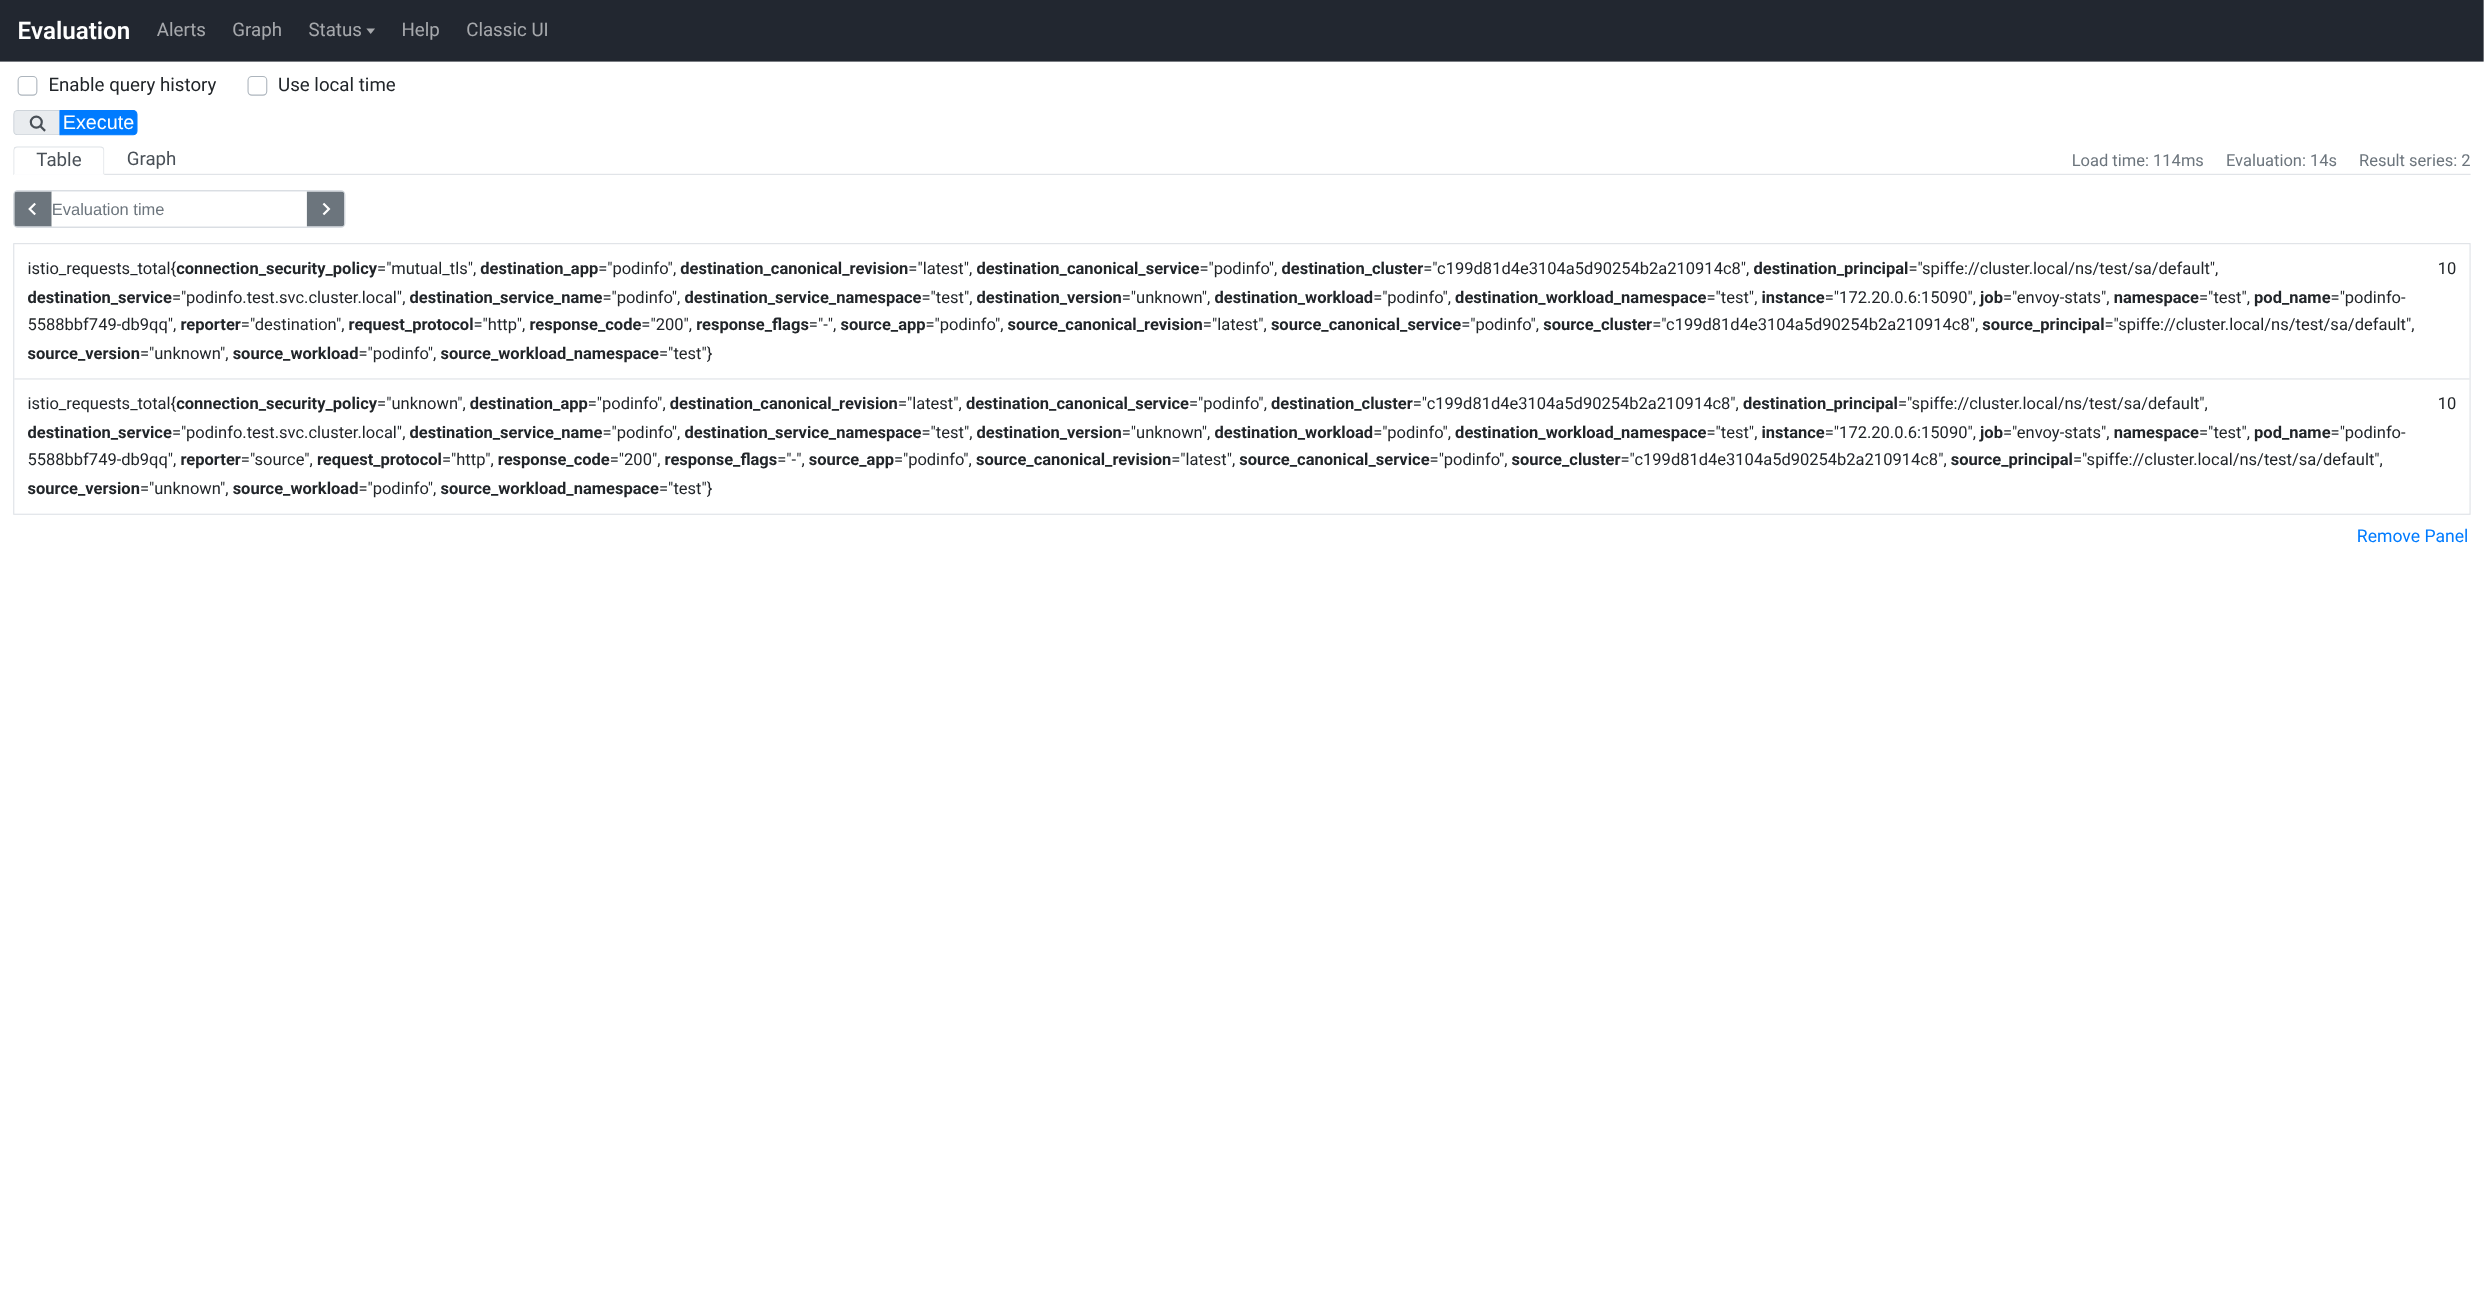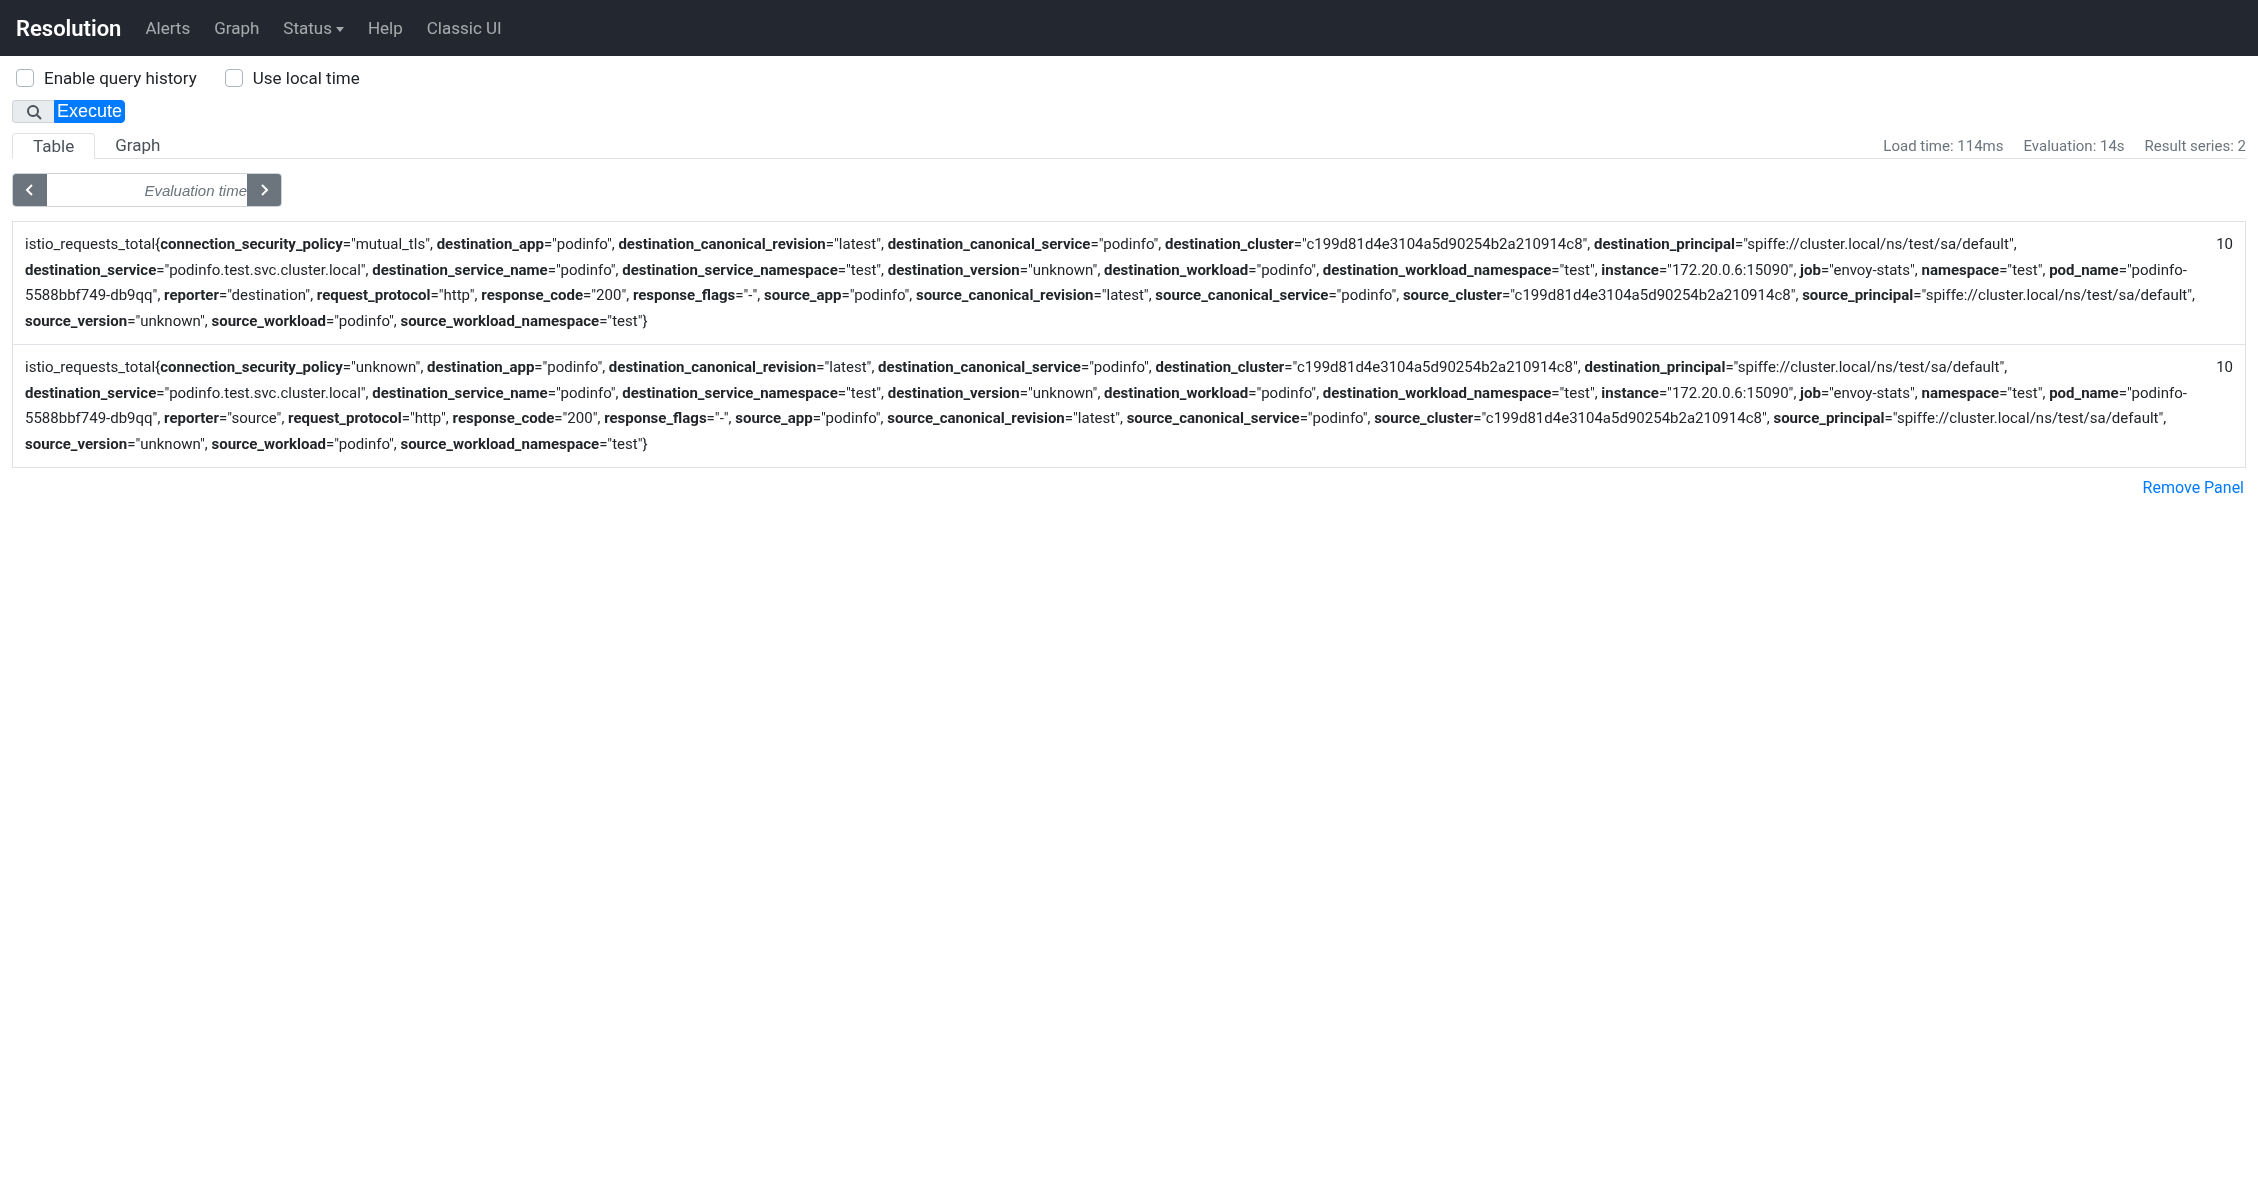--- a/index.html
+++ b/index.html
@@ -139,25 +139,24 @@
   border: none;
   width: 34px;
   height: 32px;
   cursor: pointer;
   display: flex;
   align-items: center;
   justify-content: center;
 }
 .eval-input {
   border: none;
-  text-align: right;
-  width: 200px;
+  text-align: left;
+  width: 232px;
   font-size: 15px;
   color: #6c757d;
-  font-style: italic;
 }
 .eval-input::placeholder { color: #6c757d; }
 .results {
   margin: 0 12px;
   border: 1px solid #dee2e6;
 }
 .result-row {
   display: flex;
   padding: 10px 12px;
   border-bottom: 1px solid #dee2e6;
@@ -181,21 +180,21 @@
 .remove-panel a {
   color: #007bff;
   font-size: 16px;
   cursor: pointer;
 }
 </style>
 </head>
 <body>
 
 <div class="navbar">
-  <div class="brand">Resolution</div>
+  <div class="brand">Evaluation</div>
   <div class="nav-item">Alerts</div>
   <div class="nav-item">Graph</div>
   <div class="nav-item dropdown">Status</div>
   <div class="nav-item">Help</div>
   <div class="nav-item">Classic UI</div>
 </div>
 
 <div class="options-row">
   <label class="check-opt">
     <span class="checkbox"></span>

